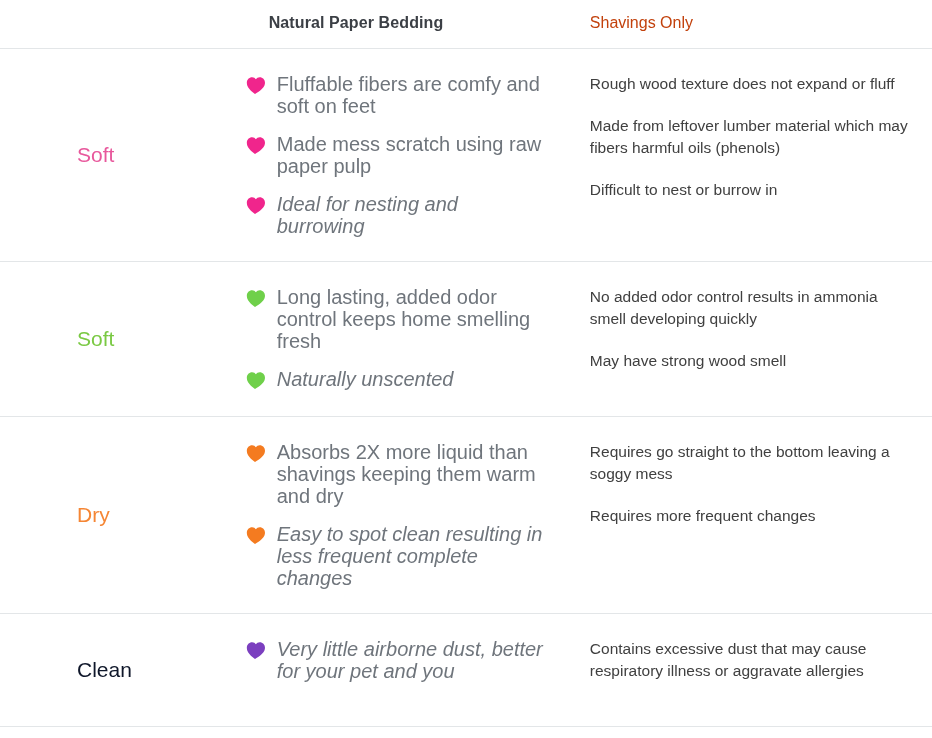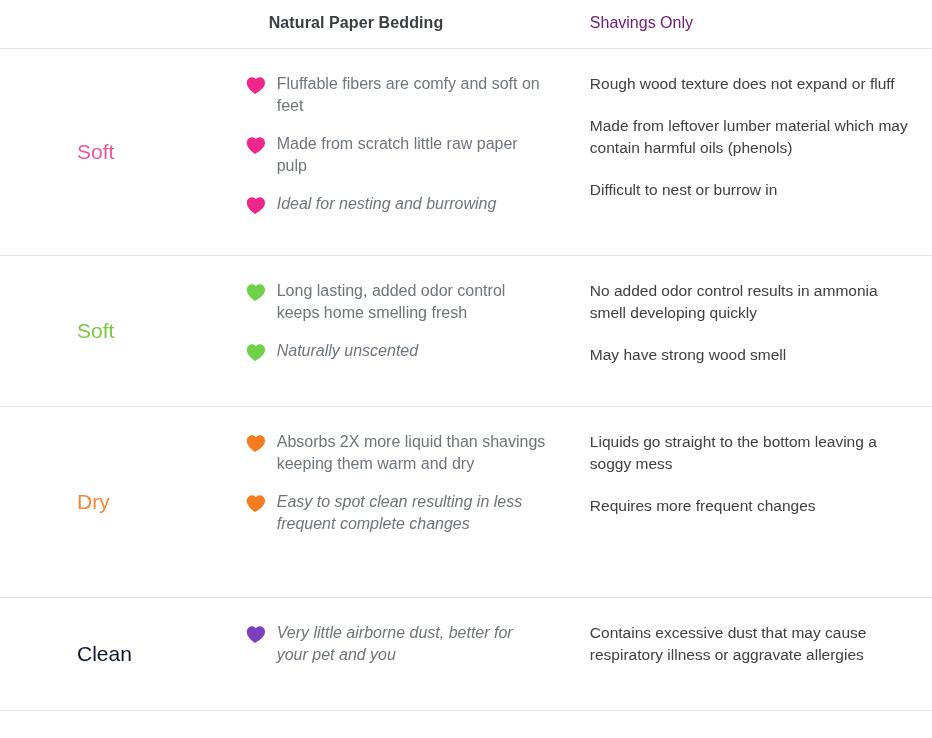--- a/index.html
+++ b/index.html
@@ -48,21 +48,21 @@
   }
   .head-primary-text {
     font-size: 16px;
     font-weight: bold;
     color: #3b3f45;
     letter-spacing: 0.1px;
     margin-top: 25px;
   }
   .head-other-text {
     font-size: 16px;
-    color: #701a75;
+    color: #c2410c;
     font-weight: normal;
   }
 
   
   .body-row > td {
     border-top: 1px solid #e3e6e8;
   }
   .cell-label {
     position: relative;
     text-align: left;
@@ -101,21 +101,21 @@
     width: 22px;
     height: 22px;
     margin-right: 11px;
     margin-top: 2px;
     line-height: 1;
   }
   .heart-icon svg {
     display: block;
   }
   .bullet-text {
-    font-size: 16px;
+    font-size: 20px;
     line-height: 22px;
     color: #6f757c;
   }
   ul.plain-list {
     list-style: none;
     margin: 0;
     padding: 0;
   }
   ul.plain-list li {
     font-size: 15.5px;
@@ -182,36 +182,36 @@
                 </svg>
           </span>
           <span class="bullet-text">Fluffable fibers are comfy and soft on feet</span>
         </li>
         <li>
           <span class="heart-icon">
             <svg width="22" height="20" viewBox="0 0 24 22">
                   <path d="M12 21s-9-5.7-9-12.1C3 5.1 5.6 2.6 8.8 2.6c1.9 0 3.3 1 4.2 2.2.9-1.2 2.3-2.2 4.2-2.2C20.4 2.6 23 5.1 23 8.9 23 15.3 12 21 12 21z" fill="#f0258c"></path>
                 </svg>
           </span>
-          <span class="bullet-text">Made from scratch little raw paper pulp</span>
+          <span class="bullet-text">Made mess scratch using raw paper pulp</span>
         </li>
         <li>
           <span class="heart-icon">
             <svg width="22" height="20" viewBox="0 0 24 22">
                   <path d="M12 21s-9-5.7-9-12.1C3 5.1 5.6 2.6 8.8 2.6c1.9 0 3.3 1 4.2 2.2.9-1.2 2.3-2.2 4.2-2.2C20.4 2.6 23 5.1 23 8.9 23 15.3 12 21 12 21z" fill="#f0258c"></path>
                 </svg>
           </span>
           <span class="bullet-text">Ideal for nesting and burrowing</span>
         </li>
       </ul>
     </td>
     <td class="cell-other">
       <ul class="plain-list">
         <li>Rough wood texture does not expand or fluff</li>
-        <li>Made from leftover lumber material which may contain harmful oils (phenols)</li>
+        <li>Made from leftover lumber material which may fibers harmful oils (phenols)</li>
         <li>Difficult to nest or burrow in</li>
       </ul>
     </td>
   </tr>
 
   <tr class="body-row row-fresh">
     <td class="cell-label">
       <div class="label-wrap">
         <span class="label-text" style="color:#7ac943">Soft</span>
       </div>
@@ -265,21 +265,21 @@
             <svg width="22" height="20" viewBox="0 0 24 22">
                   <path d="M12 21s-9-5.7-9-12.1C3 5.1 5.6 2.6 8.8 2.6c1.9 0 3.3 1 4.2 2.2.9-1.2 2.3-2.2 4.2-2.2C20.4 2.6 23 5.1 23 8.9 23 15.3 12 21 12 21z" fill="#f47b20"></path>
                 </svg>
           </span>
           <span class="bullet-text">Easy to spot clean resulting in less frequent complete changes</span>
         </li>
       </ul>
     </td>
     <td class="cell-other">
       <ul class="plain-list">
-        <li>Liquids go straight to the bottom leaving a soggy mess</li>
+        <li>Requires go straight to the bottom leaving a soggy mess</li>
         <li>Requires more frequent changes</li>
       </ul>
     </td>
   </tr>
 
   <tr class="body-row row-clean">
     <td class="cell-label">
       <div class="label-wrap">
         <span class="label-text" style="color:#0f172a">Clean</span>
       </div>

